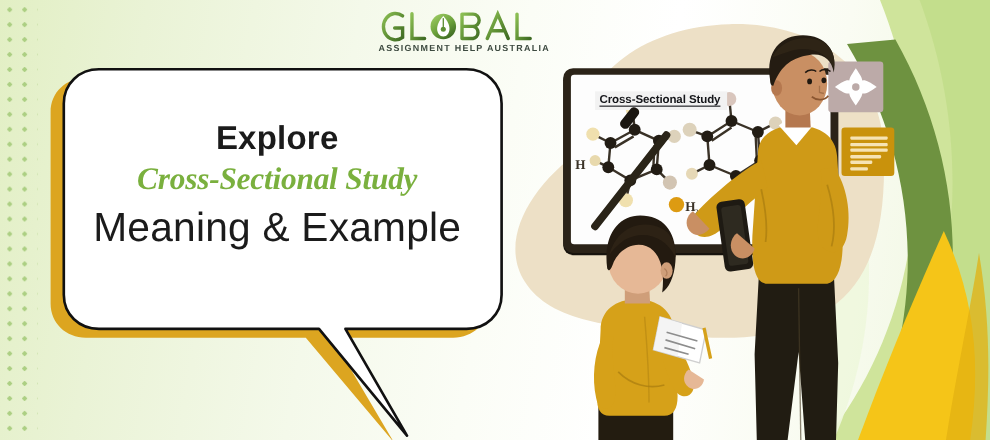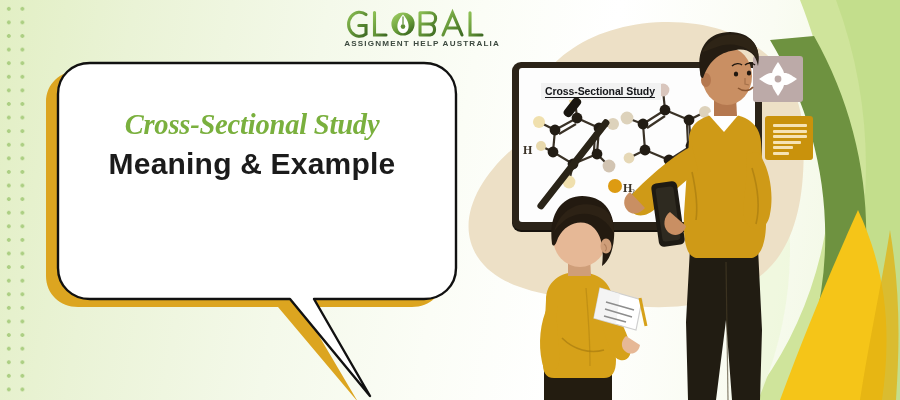--- a/index.html
+++ b/index.html
@@ -40,21 +40,21 @@
     font-size:30px;font-weight:700;color:#1b1b1b;letter-spacing:.2px;
     line-height:1.30;
   }
   .line2{
     font-size:28.5px;font-weight:700;font-style:italic;color:#7ab03e;
     letter-spacing:-0.2px;line-height:1.34;
     font-family:"Liberation Serif", serif;
     transform:scaleX(1.0);
   }
   .line3{
-    font-size:30px;font-weight:700;color:#1b1b1b;letter-spacing:.2px;
+    font-size:37px;font-weight:400;color:#1b1b1b;letter-spacing:.2px;
     line-height:1.30;
   }
 
   
   .logo{position:absolute;left:344px;top:7px;width:156px;height:48px;}
   .logo-word{
     position:relative;height:32px;width:156px;
   }
   .logo-tag{
     position:absolute;left:0;top:32px;width:156px;text-align:right;
@@ -167,20 +167,21 @@
                L 262 249 L 318 344 L 238 249 L 38 249 C 20 249 6 236 6 218 Z" fill="#dca520"></path>
     </svg>
 
     <svg class="bubble-main" width="420" height="360" viewBox="0 0 420 360" style="position:absolute;left:12px;top:-8px;">
       <path d="M 6 44 C 6 26 20 13 38 13 L 372 13 C 390 13 404 26 404 44
                L 404 218 C 404 236 390 249 372 249
                L 262 249 L 318 346 L 238 249 L 38 249 C 20 249 6 236 6 218 Z" fill="#ffffff" stroke="#111111" stroke-width="2.4" stroke-linejoin="round"></path>
     </svg>
 
     <div class="bubble-text">
+      <div class="line1">Explore</div>
       <div class="line2">Cross-Sectional Study</div>
       <div class="line3">Meaning &amp; Example</div>
     </div>
   </div>
 
   <div class="board-outer">
     <div class="board-inner">
       <svg class="board-svg" width="236" height="154" viewBox="0 0 236 154">
 
         <g stroke="#3a3227" stroke-width="2.2" fill="none">

